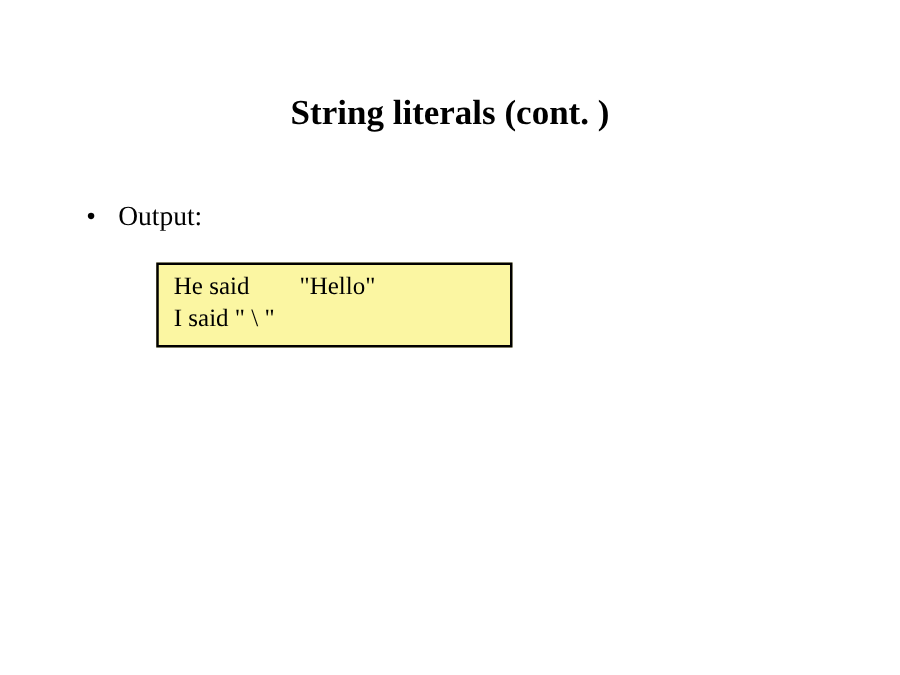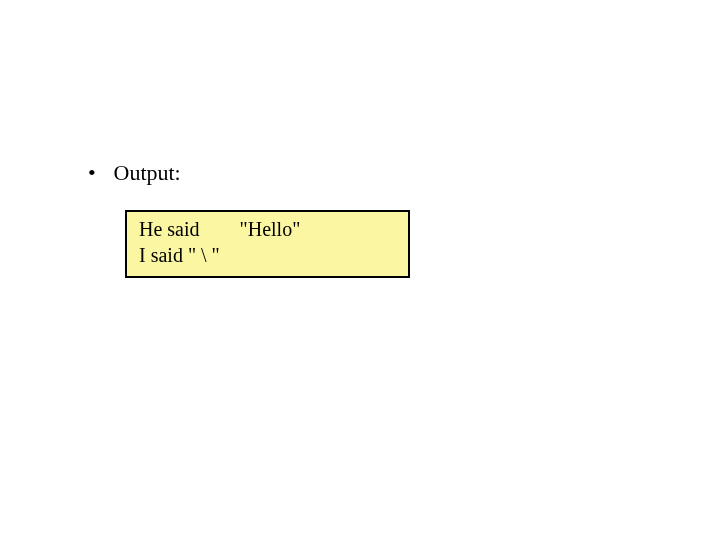--- a/index.html
+++ b/index.html
@@ -21,21 +21,21 @@
     top: 75px;
     left: 0;
     width: 720px;
     text-align: center;
     font-size: 28px;
     font-weight: bold;
   }
   .bullet-row {
     position: absolute;
     top: 160px;
-    left: 88px;
+    left: 69px;
     font-size: 22px;
   }
   .bullet-dot {
     display: inline-block;
     width: 20px;
   }
   .code-box {
     position: absolute;
     top: 210px;
     left: 125px;
@@ -49,20 +49,21 @@
     box-sizing: border-box;
   }
   .code-line {
     white-space: pre;
   }
 </style>
 </head>
 <body>
 
 <div class="slide">
+  <div class="title">String literals (cont. )</div>
 
   <div class="bullet-row">
     <span class="bullet-dot">•</span>
     <span>Output:</span>
   </div>
 
   <div class="code-box">
     <div class="code-line">He said        "Hello"</div>
     <div class="code-line">I said " \ "</div>
   </div>

